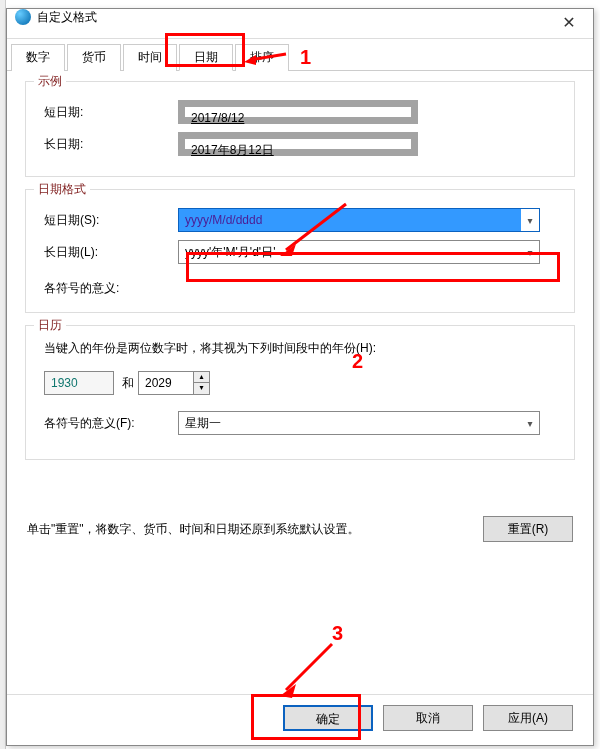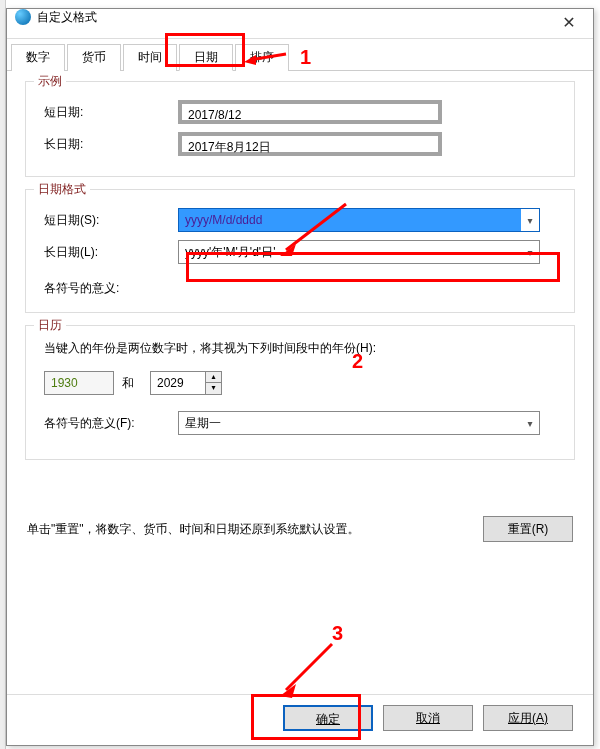--- a/index.html
+++ b/index.html
@@ -77,26 +77,27 @@
       color: #7f1d1d;
       font-size: 12px;
     }
     .row {
       display: flex;
       align-items: center;
       margin: 8px 0;
     }
     .row label { width: 140px; padding-left: 6px; }
     .display-field {
-      border: 4px solid #a3a3a3;
+      border: 7px solid #a3a3a3;
       height: 24px;
       line-height: 22px;
       padding: 0 6px;
       background: #fff;
-      width: 264px;
+      width: 240px;
+      text-decoration: underline;
     }
     .combo {
       border: 1px solid #888;
       height: 24px;
       display: flex;
       align-items: center;
       background: #fff;
       position: relative;
     }
     .combo .combo-text {
@@ -112,25 +113,25 @@
     .combo .combo-arrow {
       width: 18px; text-align: center;
       color: #555; font-size: 10px;
     }
     .combo.wide { width: 362px; }
     .hint { padding: 6px 6px 2px 6px; line-height: 1.7; }
 
     .yearrow { display: flex; align-items: center; margin: 10px 0 16px 6px; }
     .yearbox {
       border: 1px solid #888; height: 24px; width: 70px;
-      padding: 0 6px; line-height: 22px; background: #f6f6f6; color: #4d7c0f;
+      padding: 0 6px; line-height: 22px; background: #f6f6f6; color: #0f766e;
       margin-right: 8px; text-align: left;
     }
     .yearspin {
-      display: flex; align-items: center; margin-left: 16px;
+      display: flex; align-items: center; margin-left: 4px;
     }
     .yearspin .yearval {
       border: 1px solid #888; height: 24px; width: 56px;
       padding: 0 6px; line-height: 22px; background: #fff;
     }
     .yearspin .spinbtns {
       display: flex; flex-direction: column; border: 1px solid #888; border-left:none;
     }
     .yearspin .spinbtns div {
       width: 15px; height: 11px; font-size: 8px; line-height: 10px; text-align: center; background:#eee;
@@ -239,21 +240,21 @@
     </div>
 
     <div style="height:44px;"></div>
 
     <div style="display:flex; align-items:center; justify-content:space-between; padding: 0 2px 14px 2px;">
        <div class="footer-note" style="padding:0;">单击"重置"，将数字、货币、时间和日期还原到系统默认设置。</div>
        <div class="btn" style="flex:none;">重置(R)</div>
     </div>
   </div>
 
-  <div style="position:absolute; left:0; right:0; bottom:0; border-top:1px solid #ddd; padding:10px 14px;text-decoration:underline;">
+  <div style="position:absolute; left:0; right:0; bottom:0; border-top:1px solid #ddd; padding:10px 14px;">
     <div class="buttons-row">
       <div class="btn primary">确定</div>
       <div class="btn">取消</div>
       <div class="btn">应用(A)</div>
     </div>
   </div>
 </div>
 
 <div class="anno redbox" style="left:165px; top:33px; width:80px; height:34px;"></div>
 <svg class="anno arrow" style="left:244px; top:46px;" width="50" height="20">

